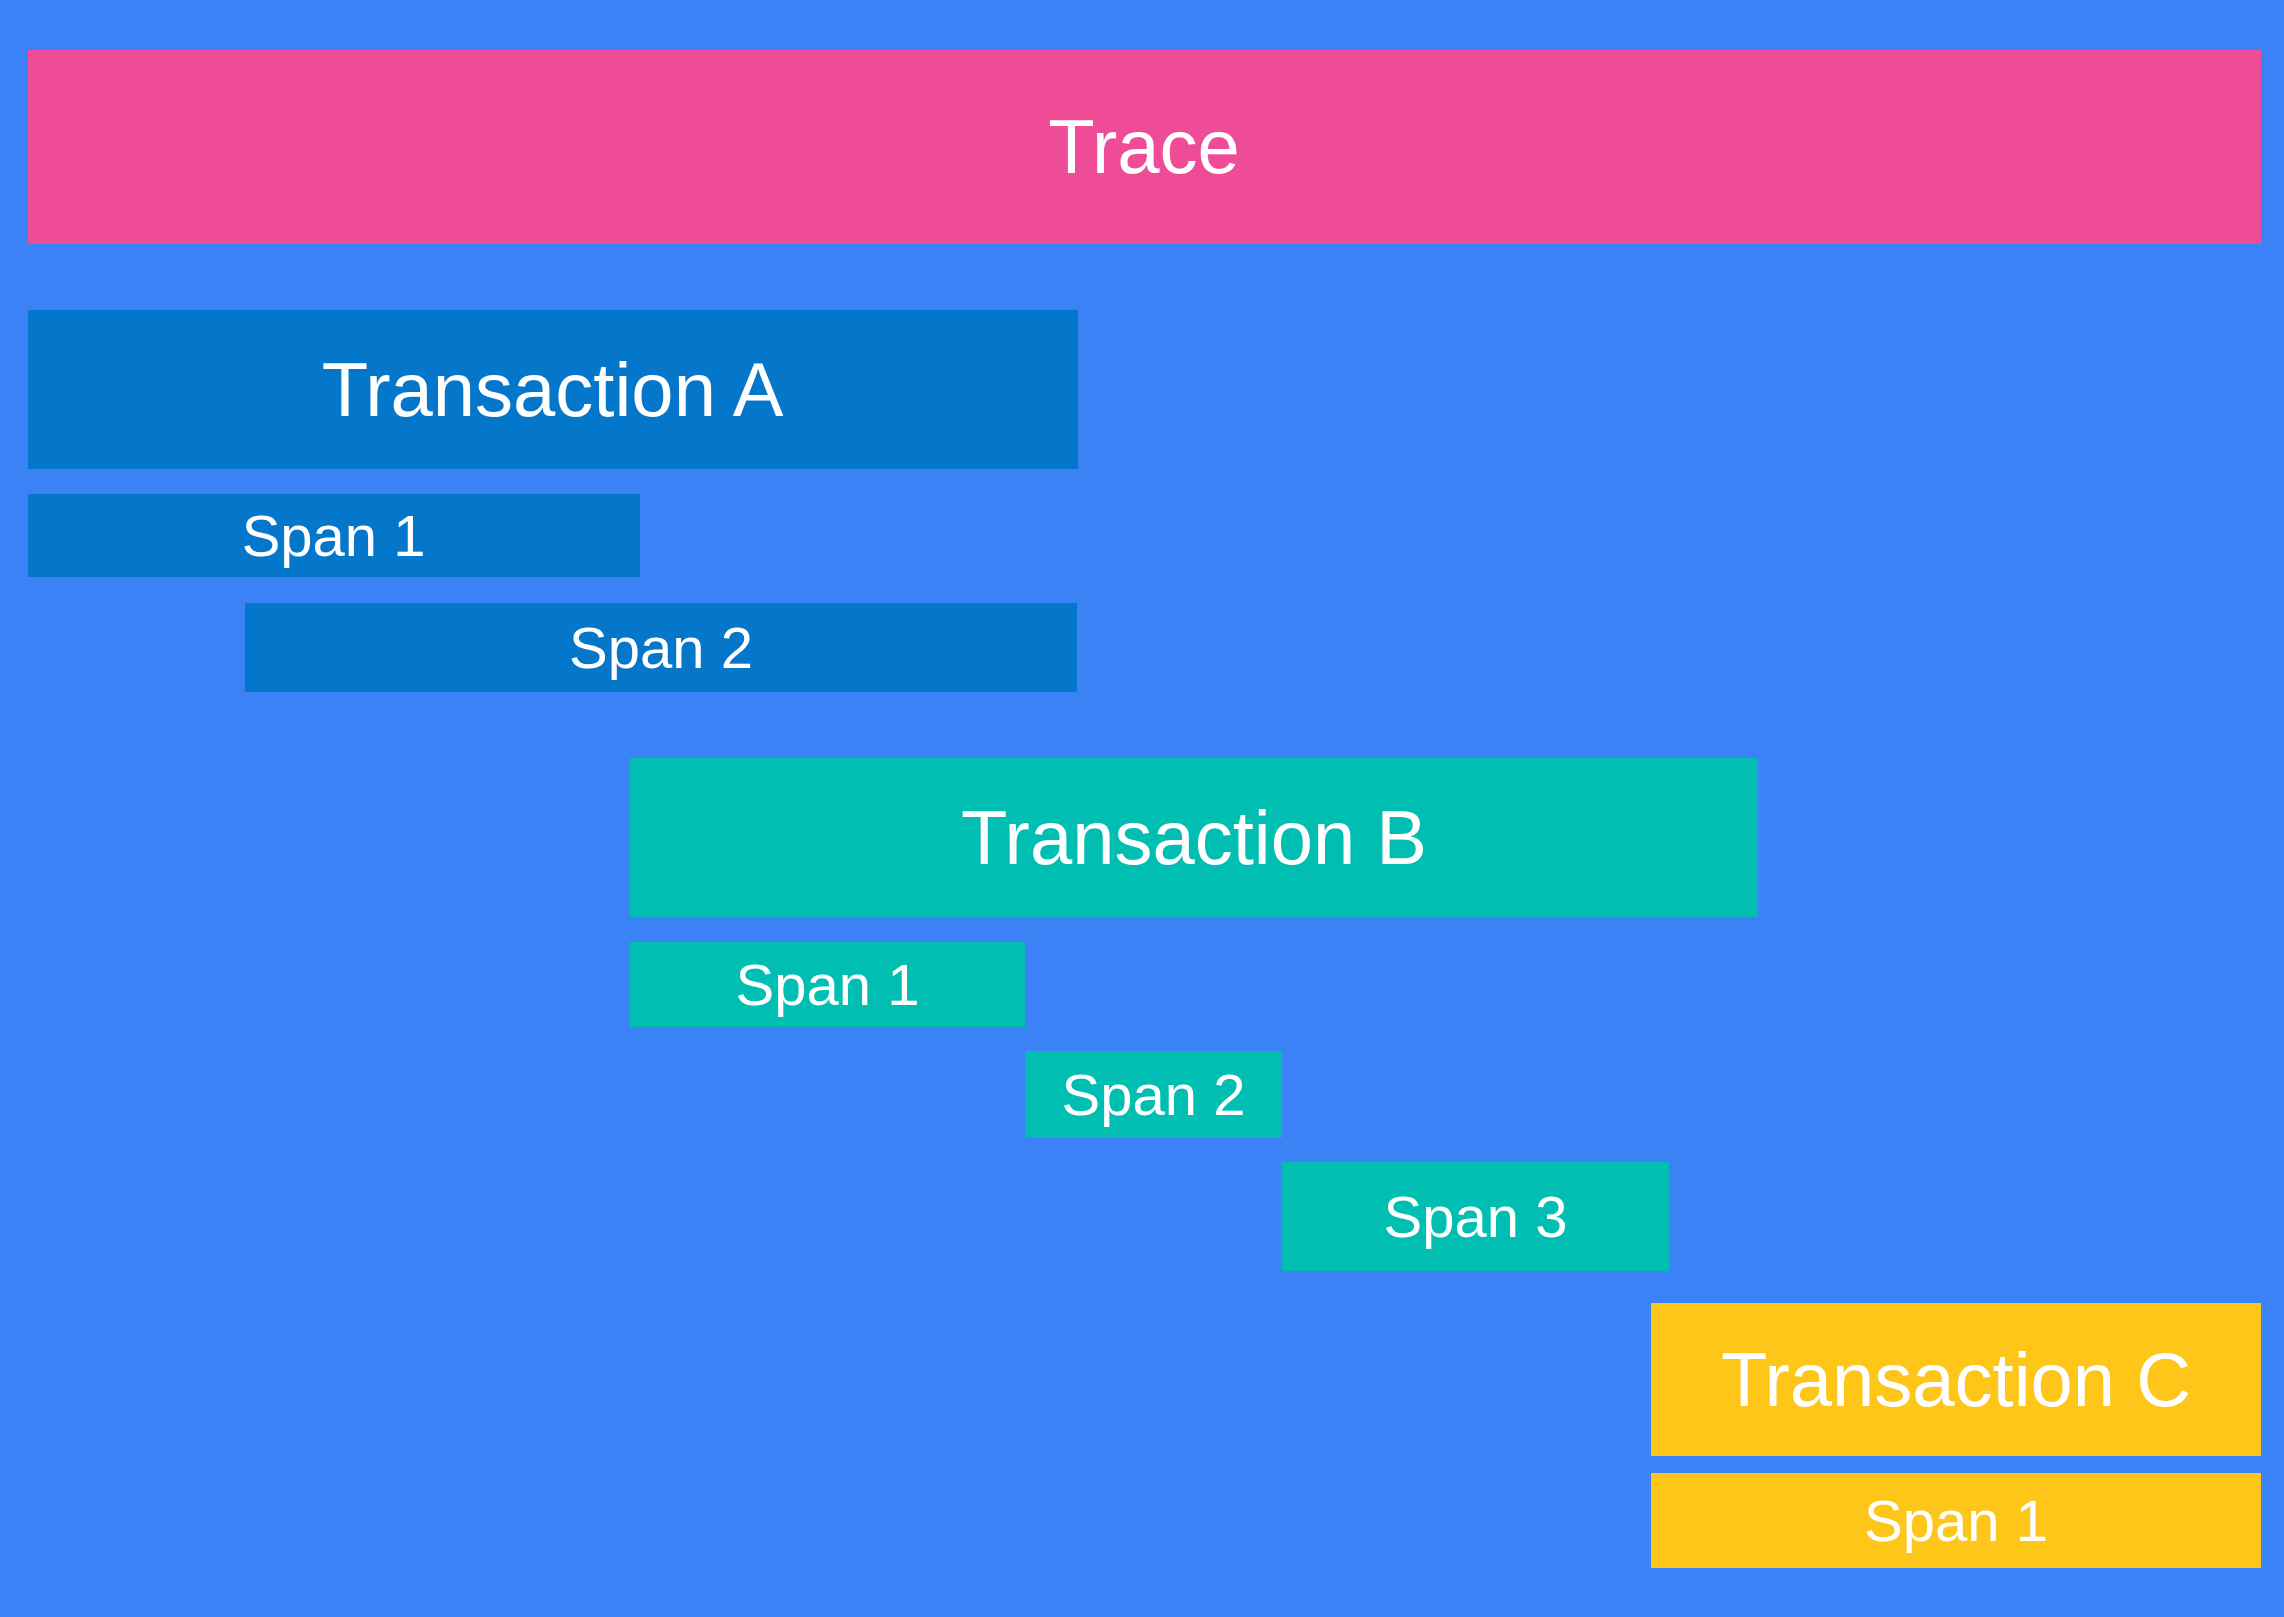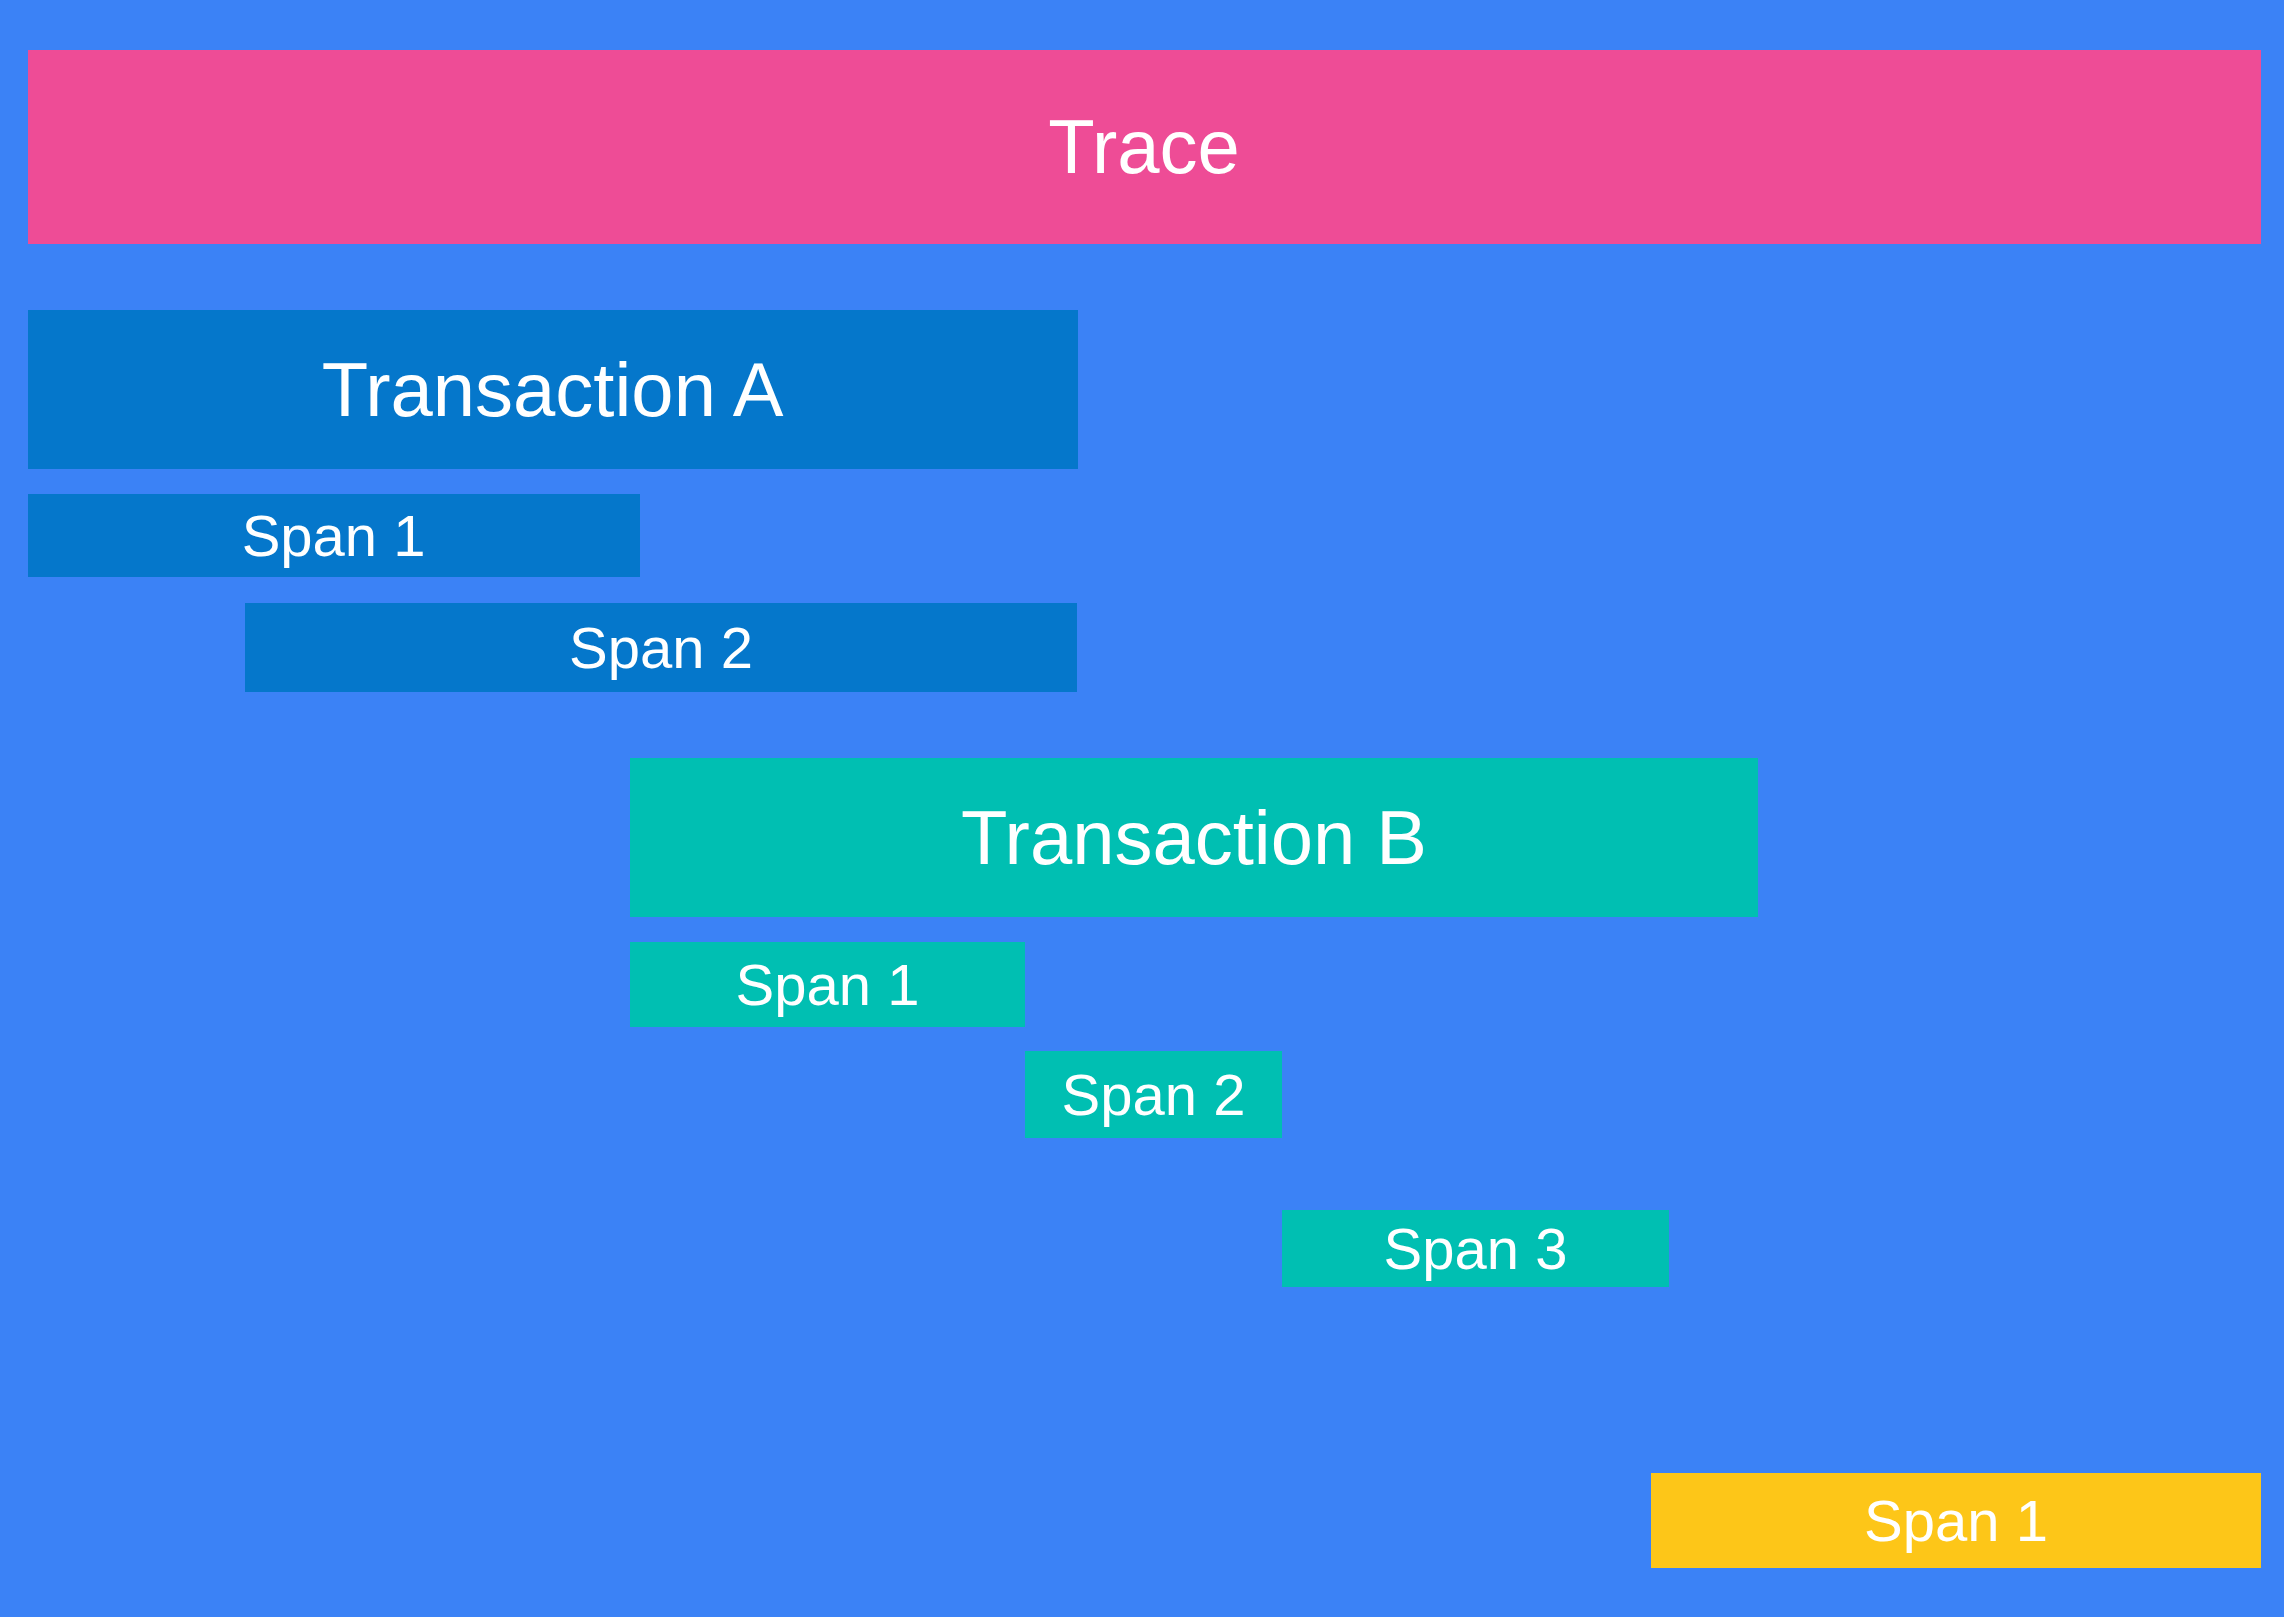--- a/index.html
+++ b/index.html
@@ -28,21 +28,21 @@
   .lbl-sm { font-size: 58px; font-weight: 400; }
 
   
   .trace          { left:  27.6px; top:   50px; width: 2233px; height: 194px; }
   .tx-a           { left:  27.6px; top:  310px; width: 1050px; height: 159px; }
   .tx-a-span-1    { left:  27.6px; top:  494px; width:  612px; height: 83px; }
   .tx-a-span-2    { left: 245px; top:  603px; width: 832px; height: 89px; }
   .tx-b           { left: 630px; top:  758px; width: 1128px; height: 159px; }
   .tx-b-span-1    { left: 630px; top: 942px; width:  395px; height: 85px; }
   .tx-b-span-2    { left:1025px; top: 1051px; width:  257px; height: 87px; }
-  .tx-b-span-3    { left:1282px; top: 1162px; width:  387px; height: 77px; margin-top: 48px; }
+  .tx-b-span-3    { left:1282px; top: 1162px; width:  387px; height: 109px; }
   .tx-c           { left:1651px; top: 1303px; width:  610px; height: 153px; }
   .tx-c-span-1    { left:1651px; top: 1473px; width:  610px; height: 95px; }
 </style>
 </head>
 <body style="background: rgb(0, 0, 0);">
 
 <div id="canvas" style="color: rgb(255, 255, 255);">
 
   <div class="bar trace lbl-lg" style="background: rgb(238, 76, 150);">
     <span>Trace</span>
@@ -69,19 +69,22 @@
   </div>
 
   <div class="bar tx-b-span-2 lbl-sm" style="background: rgb(0, 191, 178);">
     <span>Span 2</span>
   </div>
 
   <div class="bar tx-b-span-3 lbl-sm" style="background: rgb(0, 191, 178);">
     <span>Span 3</span>
   </div>
 
+  <div class="bar tx-c lbl-lg" style="background: rgb(253, 198, 24);">
+    <span>Transaction C</span>
+  </div>
 
   <div class="bar tx-c-span-1 lbl-sm" style="background: rgb(253, 198, 24);">
     <span>Span 1</span>
   </div>
 
 </div>
 
 
 </body></html>

